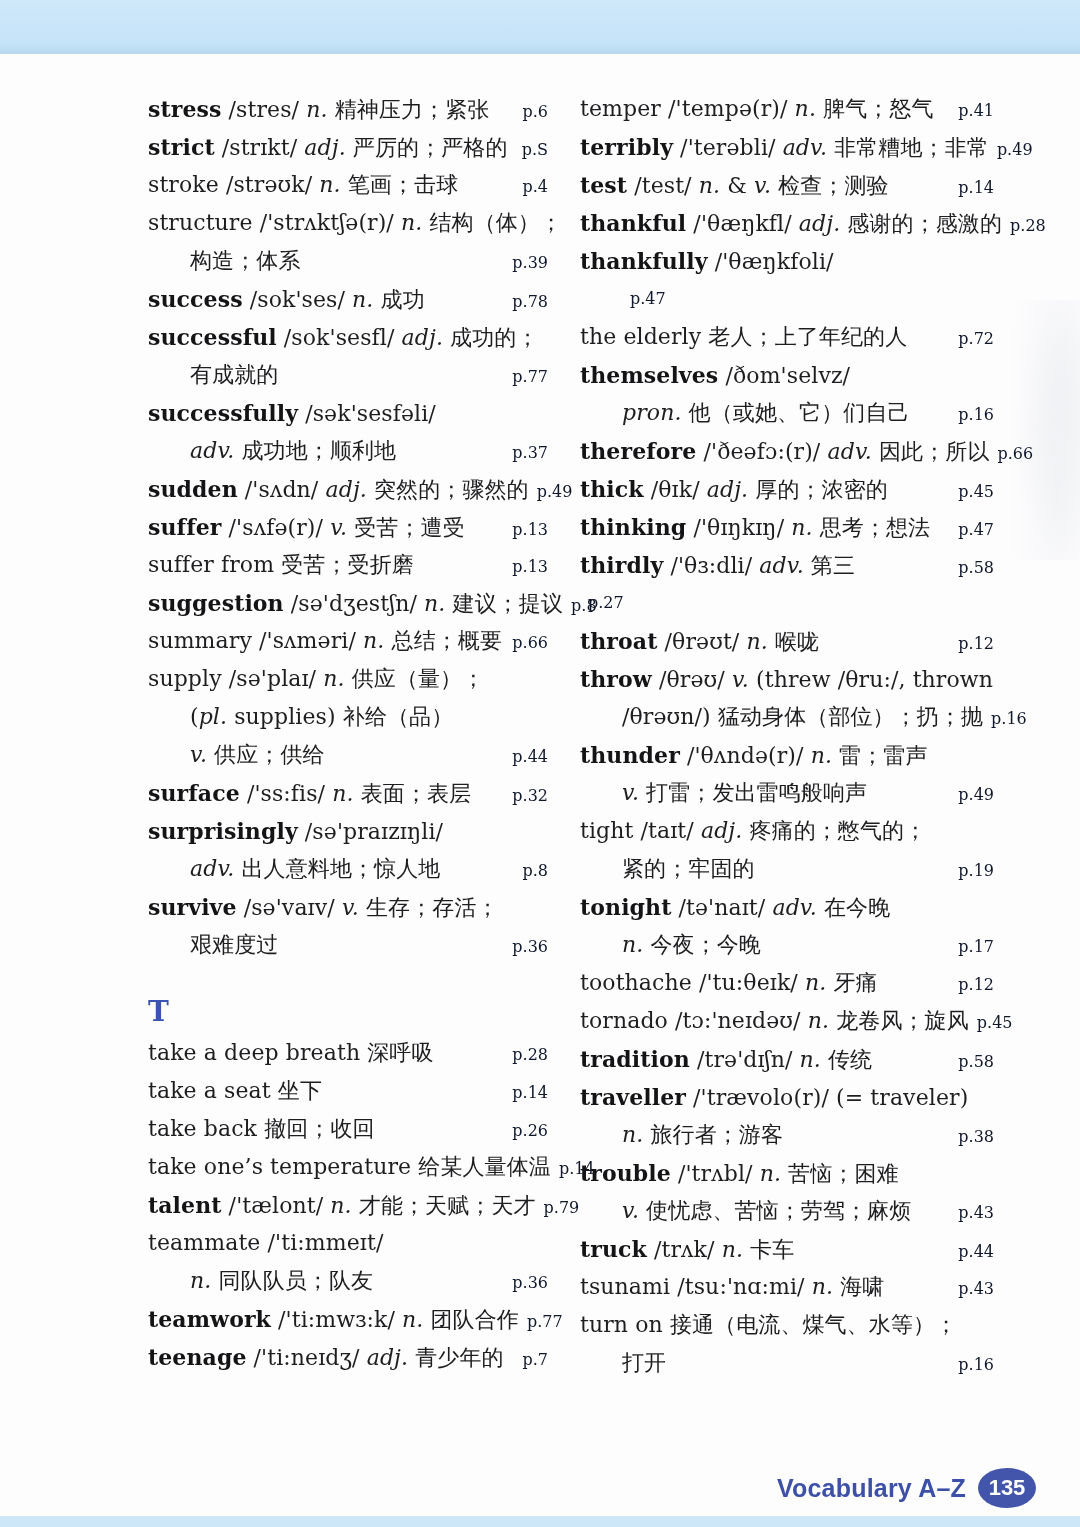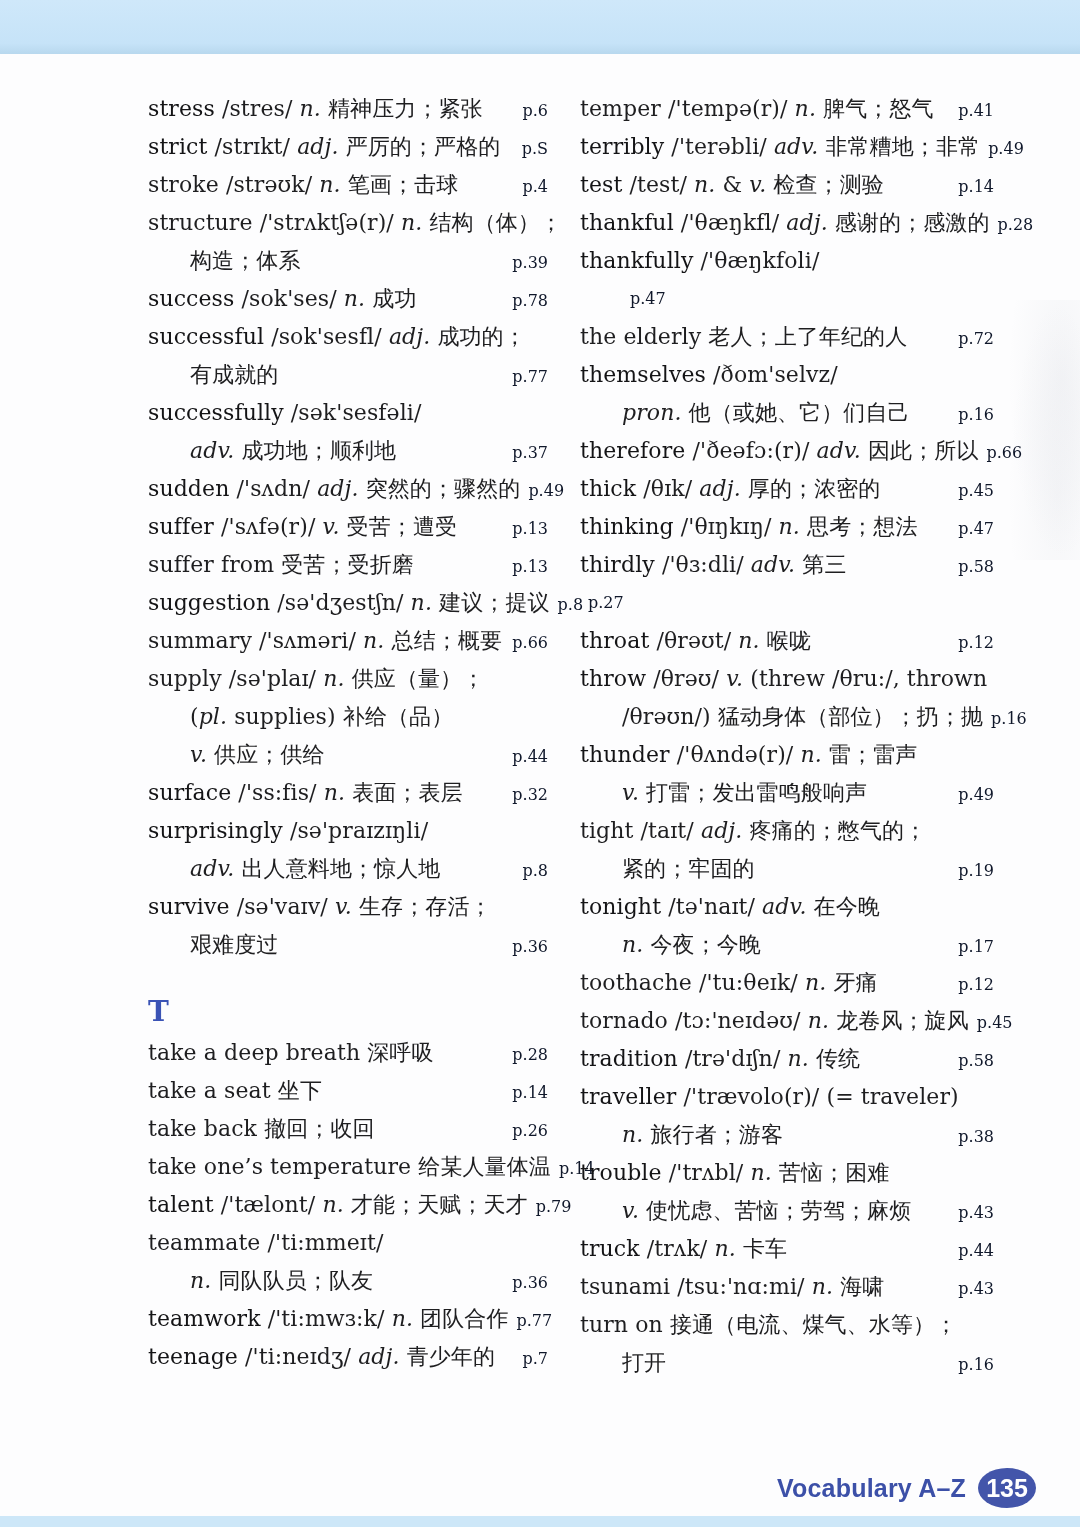--- a/index.html
+++ b/index.html
@@ -27,40 +27,40 @@
   }
   .col{width:400px;}
   .col.right{width:414px;}
   .line{
     display:flex;justify-content:space-between;align-items:baseline;
     height:38px;line-height:38px;font-size:22px;white-space:nowrap;
   }
   .line.indent{padding-left:42px;text-align:right;}
   .txt{letter-spacing:0.1px;}
   .pg{font-size:16px;color:#0f172a;padding-left:8px;}
-  .bold{font-weight:normal;color:#141416;margin-top:24px;}
+  .bold{font-weight:bold;color:#141416;margin-top:24px;}
   .it{font-style:italic;}
   .section-header{
     color:#3a53b5;font-weight:bold;font-size:28px;
     margin-top:26px;height:44px;line-height:44px;
     font-family:"DejaVu Serif","Liberation Serif",serif;
   }
   .footer{
     position:absolute;top:1468px;right:44px;
     display:flex;align-items:center;gap:12px;
   }
   .footer-label{
     font-family:"Liberation Sans","DejaVu Sans",sans-serif;
     font-weight:bold;font-size:25px;color:#3c50a8;letter-spacing:0.2px;
   }
   .page-badge{
     width:58px;height:40px;border-radius:50%;
     background:#4355aa;display:flex;align-items:center;justify-content:center;
     font-family:"Liberation Sans","DejaVu Sans",sans-serif;
-    font-weight:bold;font-size:25px;color:#ffffff;
+    font-weight:bold;font-size:22px;color:#ffffff;
   }
 </style>
 </head>
 <body>
 
 <div class="top-band"></div>
 <div class="bleed"></div>
 
 <div class="columns">
   <div class="col left">

